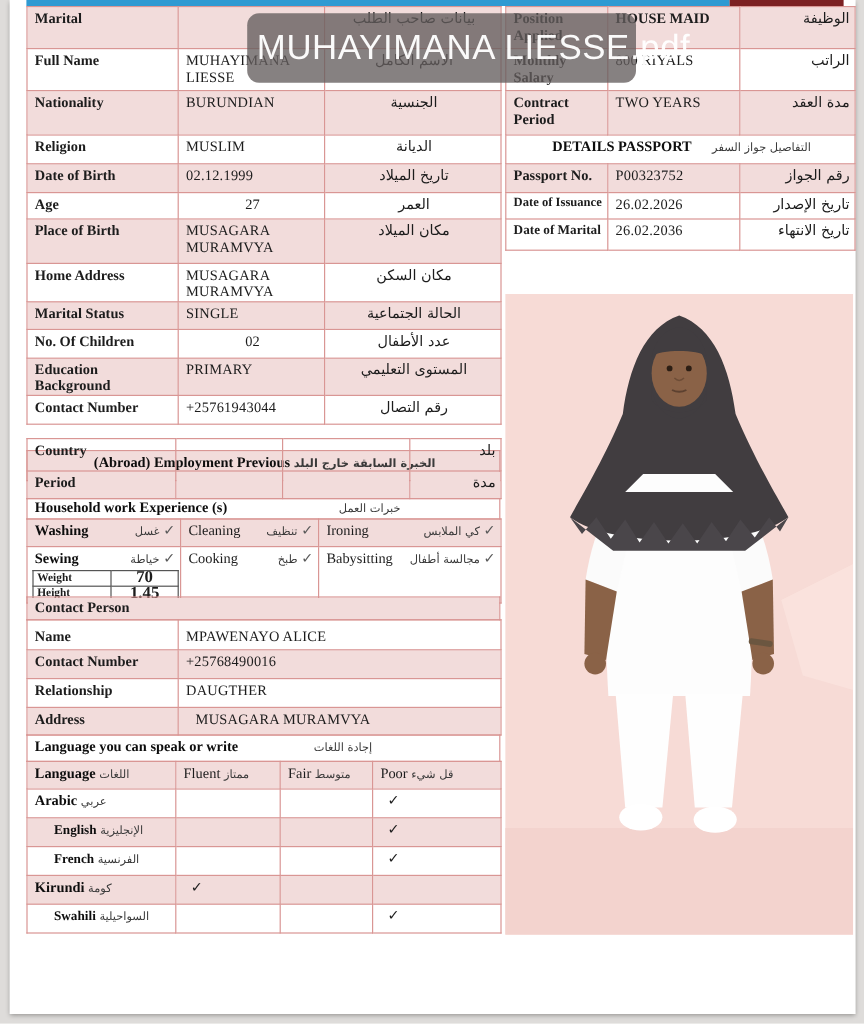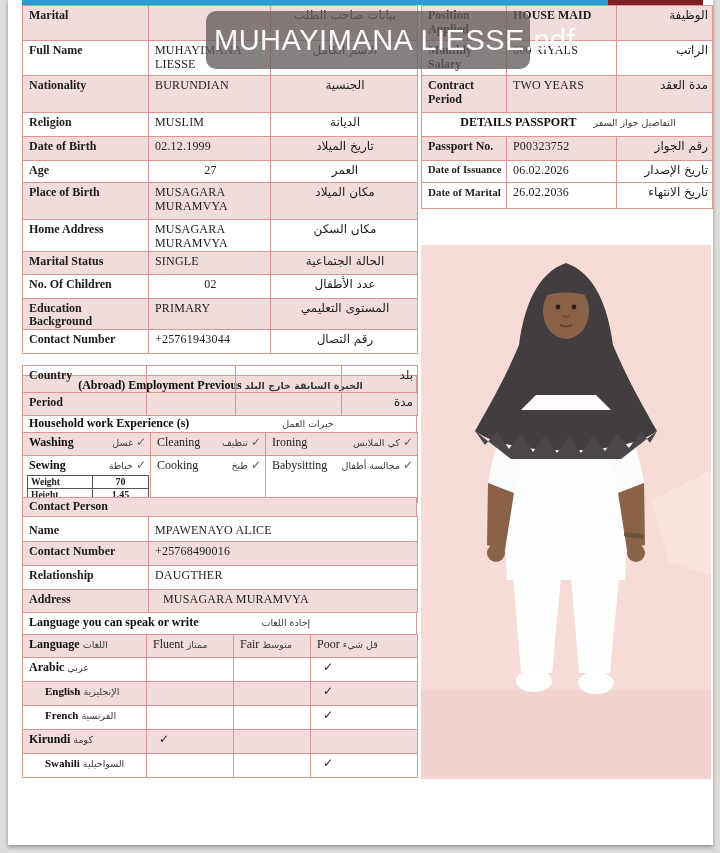--- a/index.html
+++ b/index.html
@@ -28,21 +28,21 @@
   .arc{text-align:center;}
   .arr{text-align:right;padding-right:10px;}
   .hdr td{font-weight:bold;}
   .flexcell{display:flex;justify-content:space-between;align-items:flex-start;}
   .check{font-family:"DejaVu Sans",sans-serif;font-size:12px;color:#5a5a5a;font-weight:bold;}
   .indent{padding-left:22px !important;}
 
   table.mini{border-collapse:collapse;table-layout:fixed;width:122px;margin-top:2px;margin-left:-2px;}
   table.mini td{border:1px solid #555;font-size:9.5px;padding:0 3px;height:12px;line-height:12px;}
   table.mini .mlbl{font-weight:bold;width:58px;}
-  table.mini .mval{font-weight:bold;text-align:center;font-size:10px;}
+  table.mini .mval{font-weight:bold;text-align:center;font-size:14px;}
 
   .photo{position:absolute;left:413px;top:245px;width:290px;height:534px;}
 
   .overlay{
     position:absolute;left:198px;top:11px;width:324px;height:58px;
     background:rgba(100,94,94,0.78);border-radius:10px;
     display:flex;align-items:center;padding-left:8px;box-sizing:border-box;z-index:50;
   }
   .overlay span{
     font-family:"Liberation Sans",sans-serif;font-size:29px;color:rgba(255,255,255,.96);
@@ -366,21 +366,21 @@
         <span class="ar" style="margin-left:14px">التفاصيل جواز السفر</span>
       </td>
     </tr>
     <tr class="p" style="height:24px">
       <td class="lbl">Passport No.</td>
       <td class="val">P00323752</td>
       <td class="ar arr">رقم الجواز</td>
     </tr>
     <tr style="height:22px">
       <td class="lbl" style="font-size:10.5px">Date of Issuance</td>
-      <td class="val">06.02.2026</td>
+      <td class="val">26.02.2026</td>
       <td class="ar arr">تاريخ الإصدار</td>
     </tr>
     <tr style="height:26px">
       <td class="lbl" style="font-size:11px">Date of Marital</td>
       <td class="val">26.02.2036</td>
       <td class="ar arr">تاريخ الانتهاء</td>
     </tr>
   </tbody>
     </table>
 

